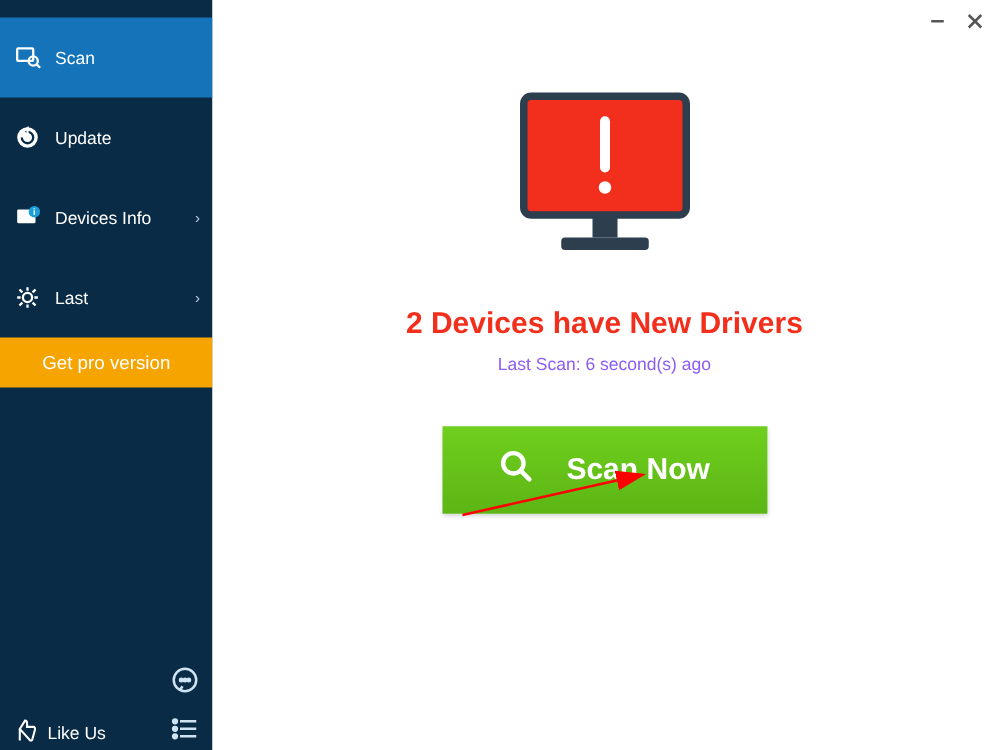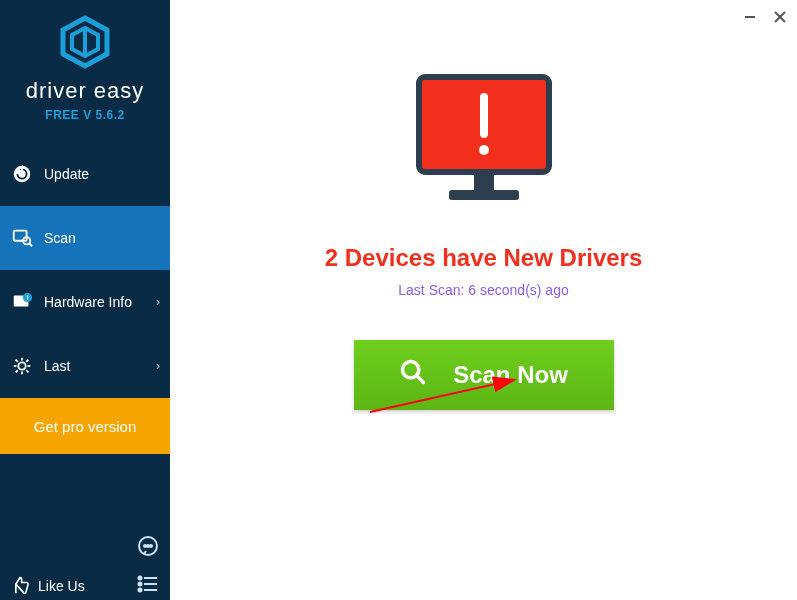--- a/index.html
+++ b/index.html
@@ -7,85 +7,74 @@
   .sidebar { width: 170px; height: 600px; background: #0a2b45; color: #fff; display: flex; flex-direction: column; }
   .logo-area { padding: 14px 0 6px 0; text-align: center; }
   .hex-logo { display: inline-block; }
   .brand { font-size: 22px; color: #fff; margin-top: 4px; letter-spacing: 1px; font-weight: 500; }
   .version { font-size: 12px; color: #1b9fd8; font-weight: 600; margin-top: 4px; letter-spacing: 0.5px; }
   .nav { margin-top: 14px; display: flex; flex-direction: column; }
   .nav-item { height: 64px; display: flex; align-items: center; padding-left: 10px; cursor: pointer; position: relative; font-size: 14px; }
   .nav-item.active { background: #1573b9; }
   .nav-item .icon { width: 24px; height: 24px; margin-right: 10px; display: flex; align-items: center; justify-content: center; }
   .chevron { position: absolute; right: 10px; color: #bcd; font-size: 12px; }
-  .pro { height: 56px; background: #f5a400; color: #fff; display: flex; align-items: center; justify-content: center; font-size: 15px; cursor: pointer; }
+  .pro { height: 40px; background: #f5a400; color: #fff; display: flex; align-items: center; justify-content: center; font-size: 15px; cursor: pointer; }
   .spacer { flex: 1; }
   .bottom { padding: 0 10px 0 10px; }
   .bottom-row { display: flex; align-items: center; justify-content: space-between; margin-top: 10px; }
   .like { display: flex; align-items: center; font-size: 14px; cursor: pointer; }
   .like .icon { margin-right: 8px; }
   .circ-icon, .menu-icon { cursor: pointer; }
   .main { flex: 1; position: relative; background: #fff; }
   .win-controls { position: absolute; top: 6px; right: 6px; display: flex; gap: 8px; }
   .win-btn { width: 22px; height: 22px; display: flex; align-items: center; justify-content: center; cursor: pointer; color: #555; }
   .content { display: flex; flex-direction: column; align-items: center; padding-top: 72px; }
   .monitor { position: relative; }
   .headline { color: #f22f1c; font-weight: 800; font-size: 24px; margin-top: 28px; }
   .subline { color: #8b5cf6; font-size: 14px; margin-top: 10px; }
   .scan-btn { margin-top: 42px; width: 260px; height: 70px; background: linear-gradient(to bottom, #6fcf1e, #5cb514); border: none; color: #fff; font-size: 24px; font-weight: 700; display: flex; align-items: center; justify-content: center; gap: 26px; cursor: pointer; box-shadow: 0 2px 4px rgba(0,0,0,0.2); }
   .arrow-annotation { position: absolute; left: 195px; top: 374px; pointer-events: none; }
 </style>
 </head>
 <body>
 
 <div class="sidebar">
-  <div class="logo-area">
-    <span class="hex-logo">
-      <svg width="56" height="56" viewBox="0 0 56 56">
-        <polygon points="28,4 50,16 50,40 28,52 6,40 6,16" fill="none" stroke="#1b9fd8" stroke-width="5"></polygon>
-        <polygon points="28,14 41,21 41,35 28,42 15,35 15,21" fill="none" stroke="#1b9fd8" stroke-width="4"></polygon>
-        <line x1="28" y1="14" x2="28" y2="42" stroke="#1b9fd8" stroke-width="4"></line>
-      </svg>
-    </span>
-    <div class="brand">driver easy</div>
-    <div class="version">FREE V 5.6.2</div>
-  </div>
 
   <div class="nav">
-    <div class="nav-item">
-      <span class="icon">
-        <svg width="22" height="22" viewBox="0 0 24 24" fill="none" stroke="#fff" stroke-width="2">
-          <circle cx="12" cy="12" r="9" fill="#fff" stroke="none"></circle>
-          <path d="M12 7 a5 5 0 1 1 -5 5" stroke="#0a2b45" fill="none"></path>
-          <polygon points="12,4 12,10 8,7" fill="#0a2b45"></polygon>
-        </svg>
-      </span>
-      <span>Update</span>
-    </div>
-
     <div class="nav-item active">
       <span class="icon">
         <svg width="22" height="22" viewBox="0 0 24 24" fill="none" stroke="#fff" stroke-width="2">
           <rect x="3" y="4" width="14" height="11" rx="1"></rect>
           <circle cx="17" cy="15" r="4"></circle>
           <line x1="20" y1="18" x2="23" y2="21"></line>
         </svg>
       </span>
       <span>Scan</span>
     </div>
 
     <div class="nav-item">
       <span class="icon">
+        <svg width="22" height="22" viewBox="0 0 24 24" fill="none" stroke="#fff" stroke-width="2">
+          <circle cx="12" cy="12" r="9" fill="#fff" stroke="none"></circle>
+          <path d="M12 7 a5 5 0 1 1 -5 5" stroke="#0a2b45" fill="none"></path>
+          <polygon points="12,4 12,10 8,7" fill="#0a2b45"></polygon>
+        </svg>
+      </span>
+      <span>Update</span>
+    </div>
+
+    <div class="nav-item">
+      <span class="icon">
         <svg width="22" height="22" viewBox="0 0 24 24" fill="#fff">
           <rect x="3" y="5" width="16" height="12" rx="1"></rect>
           <circle cx="18" cy="7" r="5" fill="#1b9fd8"></circle>
           <text x="18" y="10" text-anchor="middle" font-size="8" fill="#fff" font-weight="bold">i</text>
         </svg>
       </span>
-      <span>Hardware Info</span>
+      <span>Devices Info</span>
       <span class="chevron">›</span>
     </div>
 
     <div class="nav-item">
       <span class="icon">
         <svg width="22" height="22" viewBox="0 0 24 24" fill="none" stroke="#fff" stroke-width="2">
           <circle cx="12" cy="12" r="4"></circle>
           <line x1="12" y1="3" x2="12" y2="6"></line>
             <line x1="12" y1="18" x2="12" y2="21"></line>
           <line x1="3" y1="12" x2="6" y2="12"></line>

